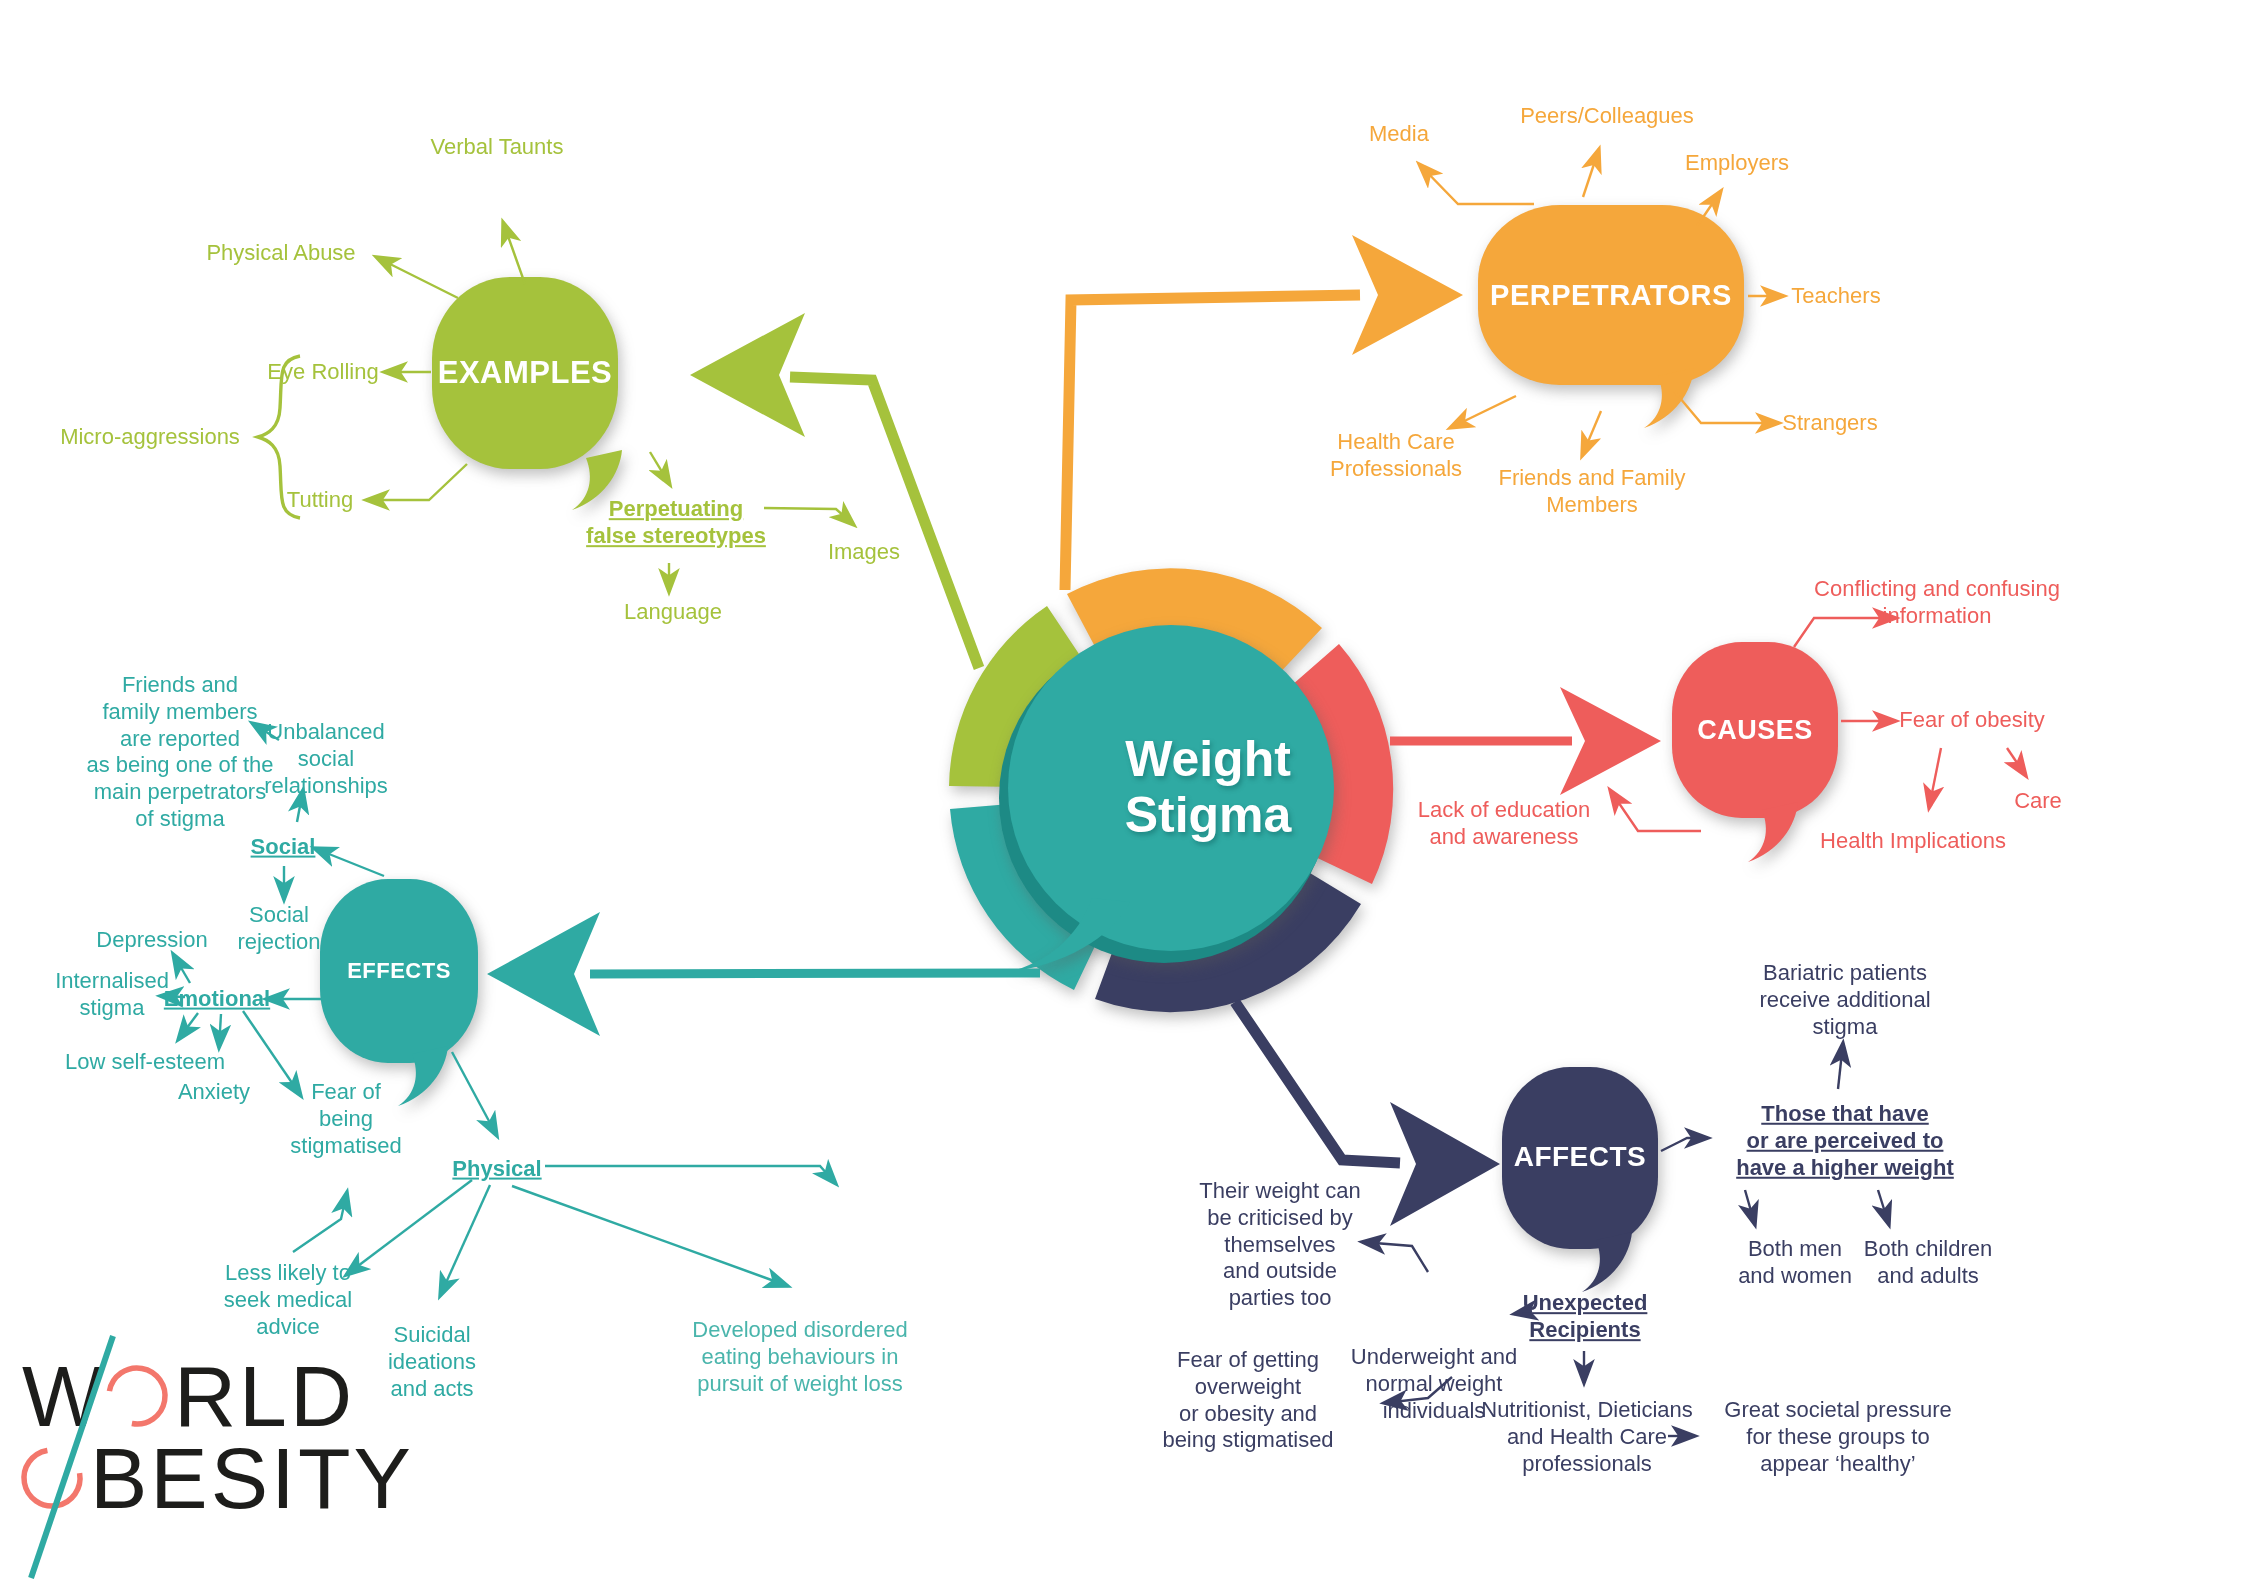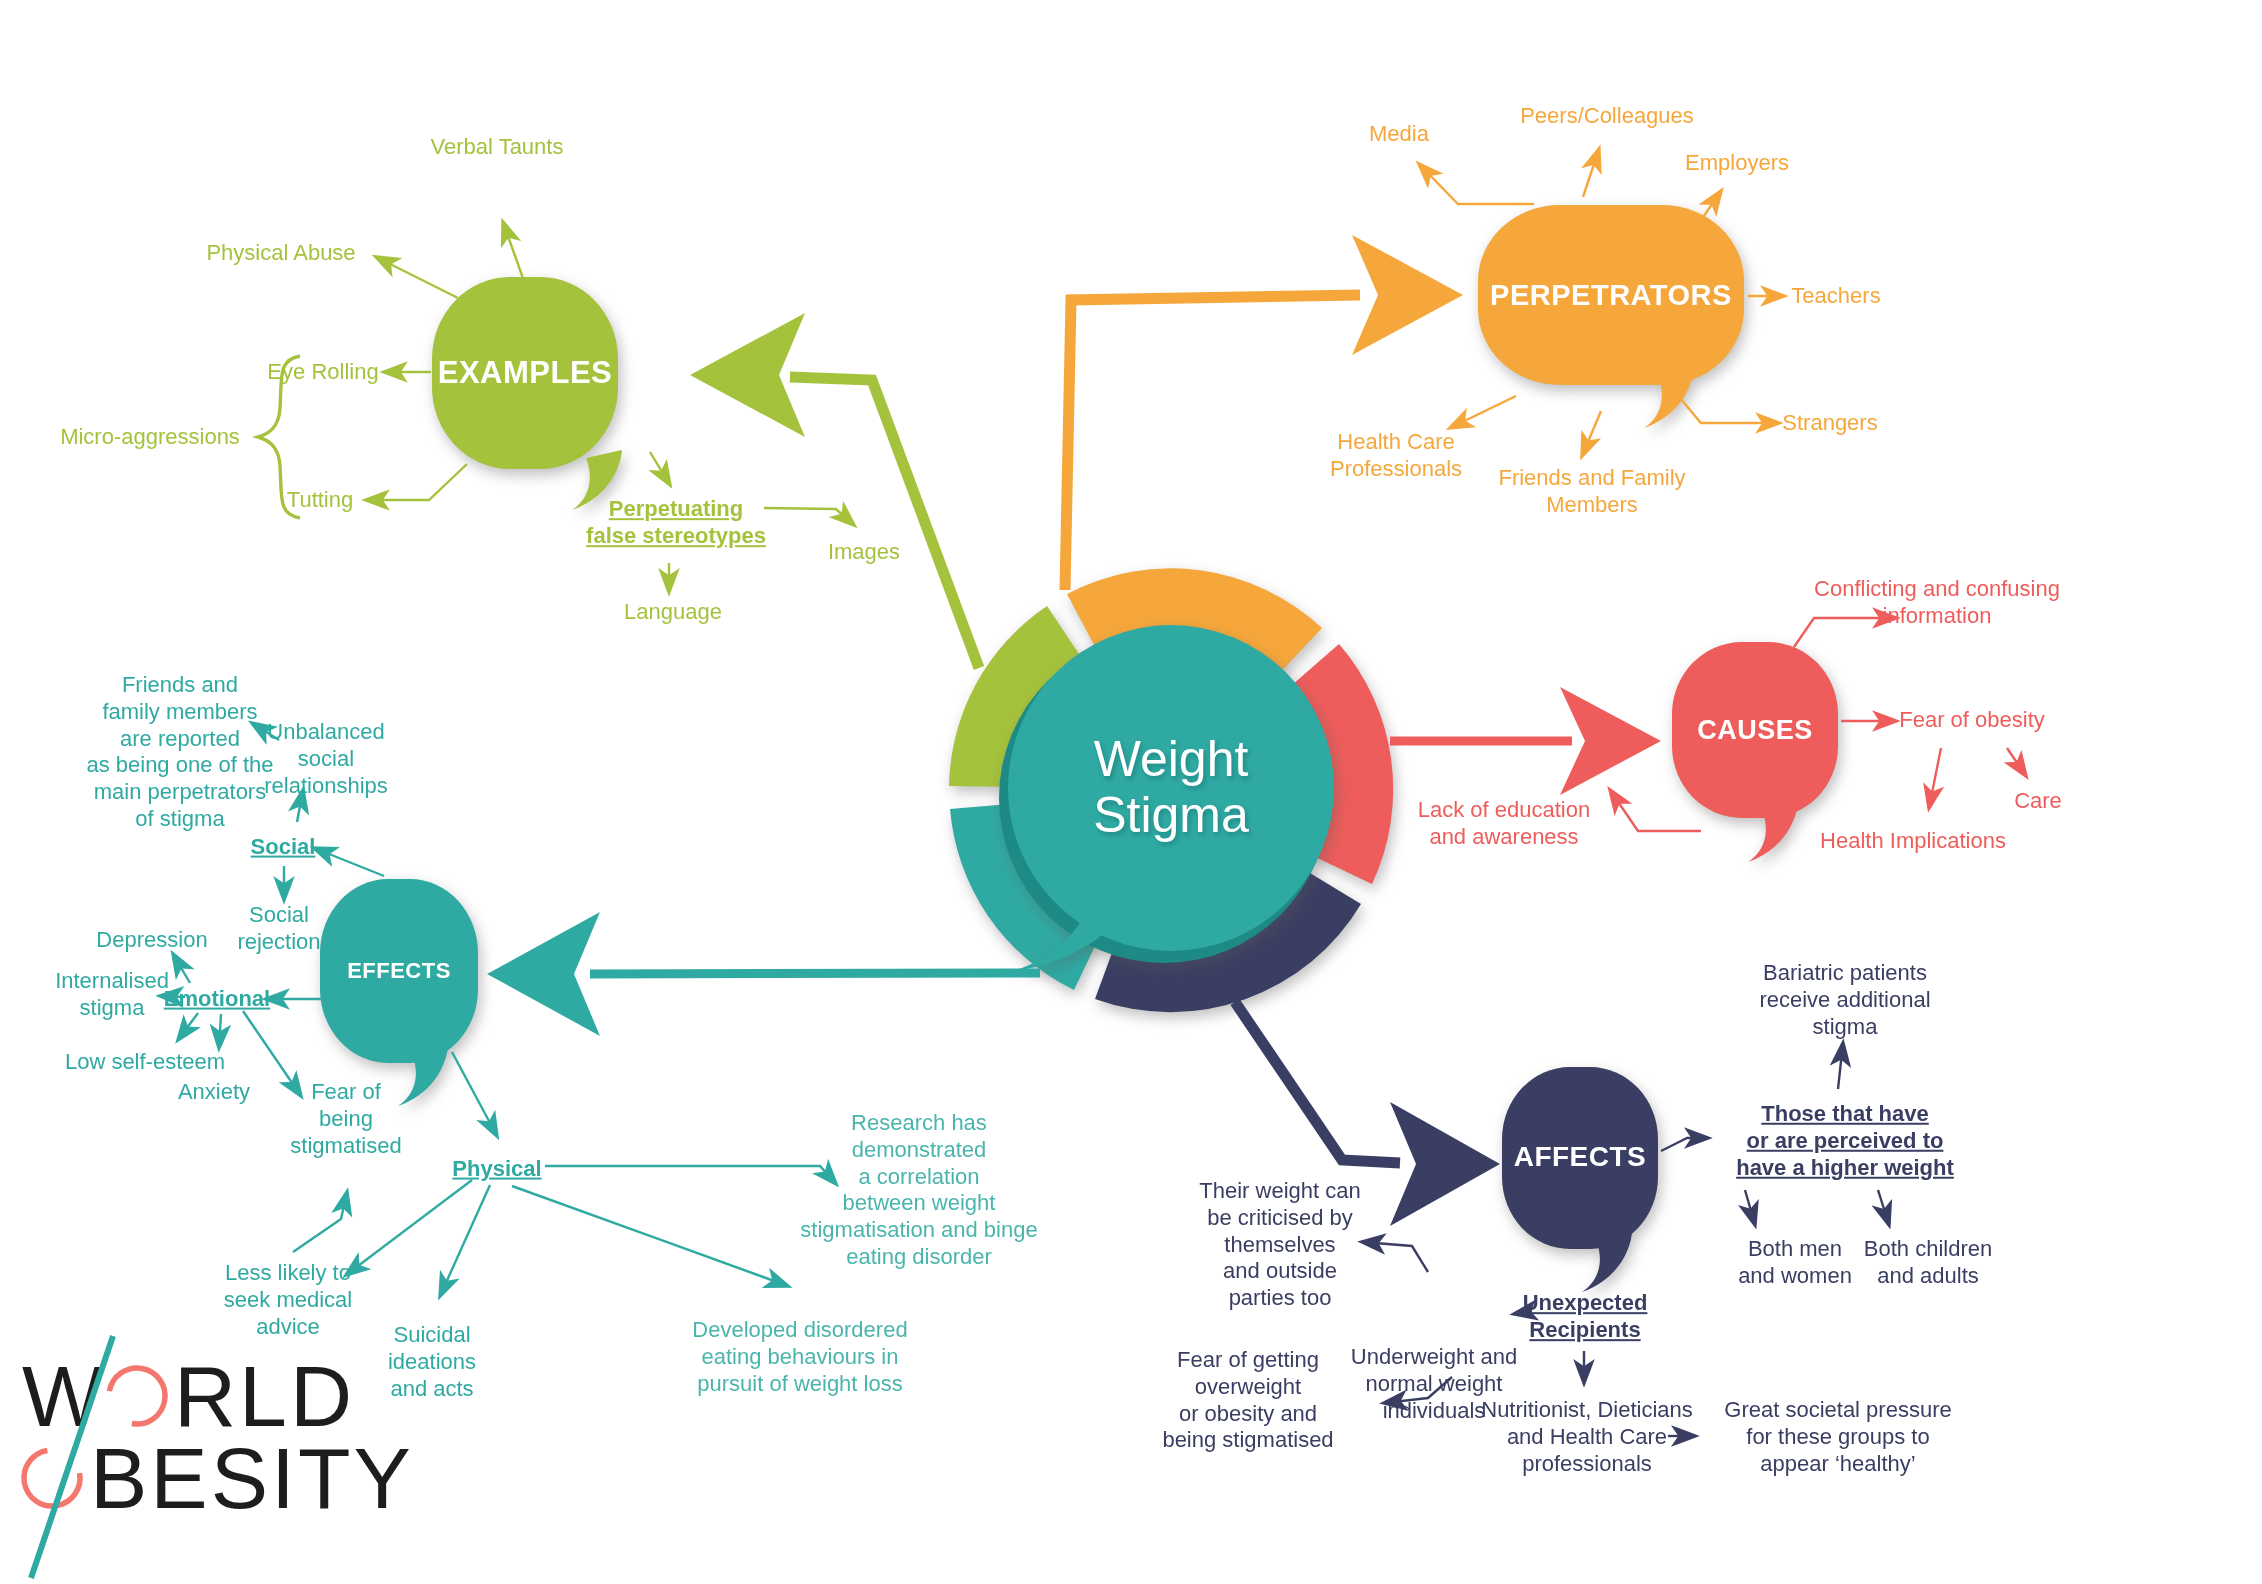--- a/index.html
+++ b/index.html
@@ -9,23 +9,23 @@
        font-size:22px;line-height:1.22;}
   .b{font-weight:bold;text-decoration:underline;}
   .green{color:var(--green);}
   .orange{color:var(--orange);}
   .red{color:var(--red);}
   .teal{color:var(--teal);}
   .teal-light{color:var(--teal-light);}
   .navy{color:var(--navy);}
   .bubble-title{position:absolute;transform:translate(-50%,-50%);color:#fff;font-weight:bold;
                 letter-spacing:.5px;white-space:nowrap;}
-  .center-title{position:absolute;transform:translate(-50%,-50%);color:#fff;font-weight:normal;
+  .center-title{position:absolute;transform:translate(-50%,-50%);color:#fff;font-weight:bold;
                 font-size:50px;line-height:1.12;text-align:center;white-space:pre-line;
-                text-shadow:2px 3px 5px rgba(0,70,70,.35);}
+                text-shadow:2px 3px 5px rgba(0,70,70,.35);margin-left:37px;}
   svg{position:absolute;left:0;top:0;}
   .shadow{filter:drop-shadow(3px 6px 7px rgba(90,90,90,.38));}
   .logo-text{font-family:"Liberation Sans", sans-serif;font-size:86px;letter-spacing:3px;
              fill:var(--ink);font-weight:300;}
 </style>
 </head>
 <body>
 
 <div class="canvas">
 
@@ -240,26 +240,20 @@
   <div class="lbl teal b" style="left:497px;top:1169px">Physical</div>
   <div class="lbl teal" style="left:288px;top:1300px">Less likely to
 seek medical
 advice</div>
   <div class="lbl teal" style="left:432px;top:1362px">Suicidal
 ideations
 and acts</div>
   <div class="lbl teal-light" style="left:800px;top:1357px">Developed disordered
 eating behaviours in
 pursuit of weight loss</div>
-  <div class="lbl teal-light" style="left:919px;top:1190px">Research has
-demonstrated
-a correlation
-between weight
-stigmatisation and binge
-eating disorder</div>
 
   <div class="lbl navy" style="left:1280px;top:1245px">Their weight can
 be criticised by
 themselves
 and outside
 parties too</div>
   <div class="lbl navy" style="left:1434px;top:1384px">Underweight and
 normal weight
 individuals</div>
   <div class="lbl navy" style="left:1248px;top:1401px">Fear of getting

